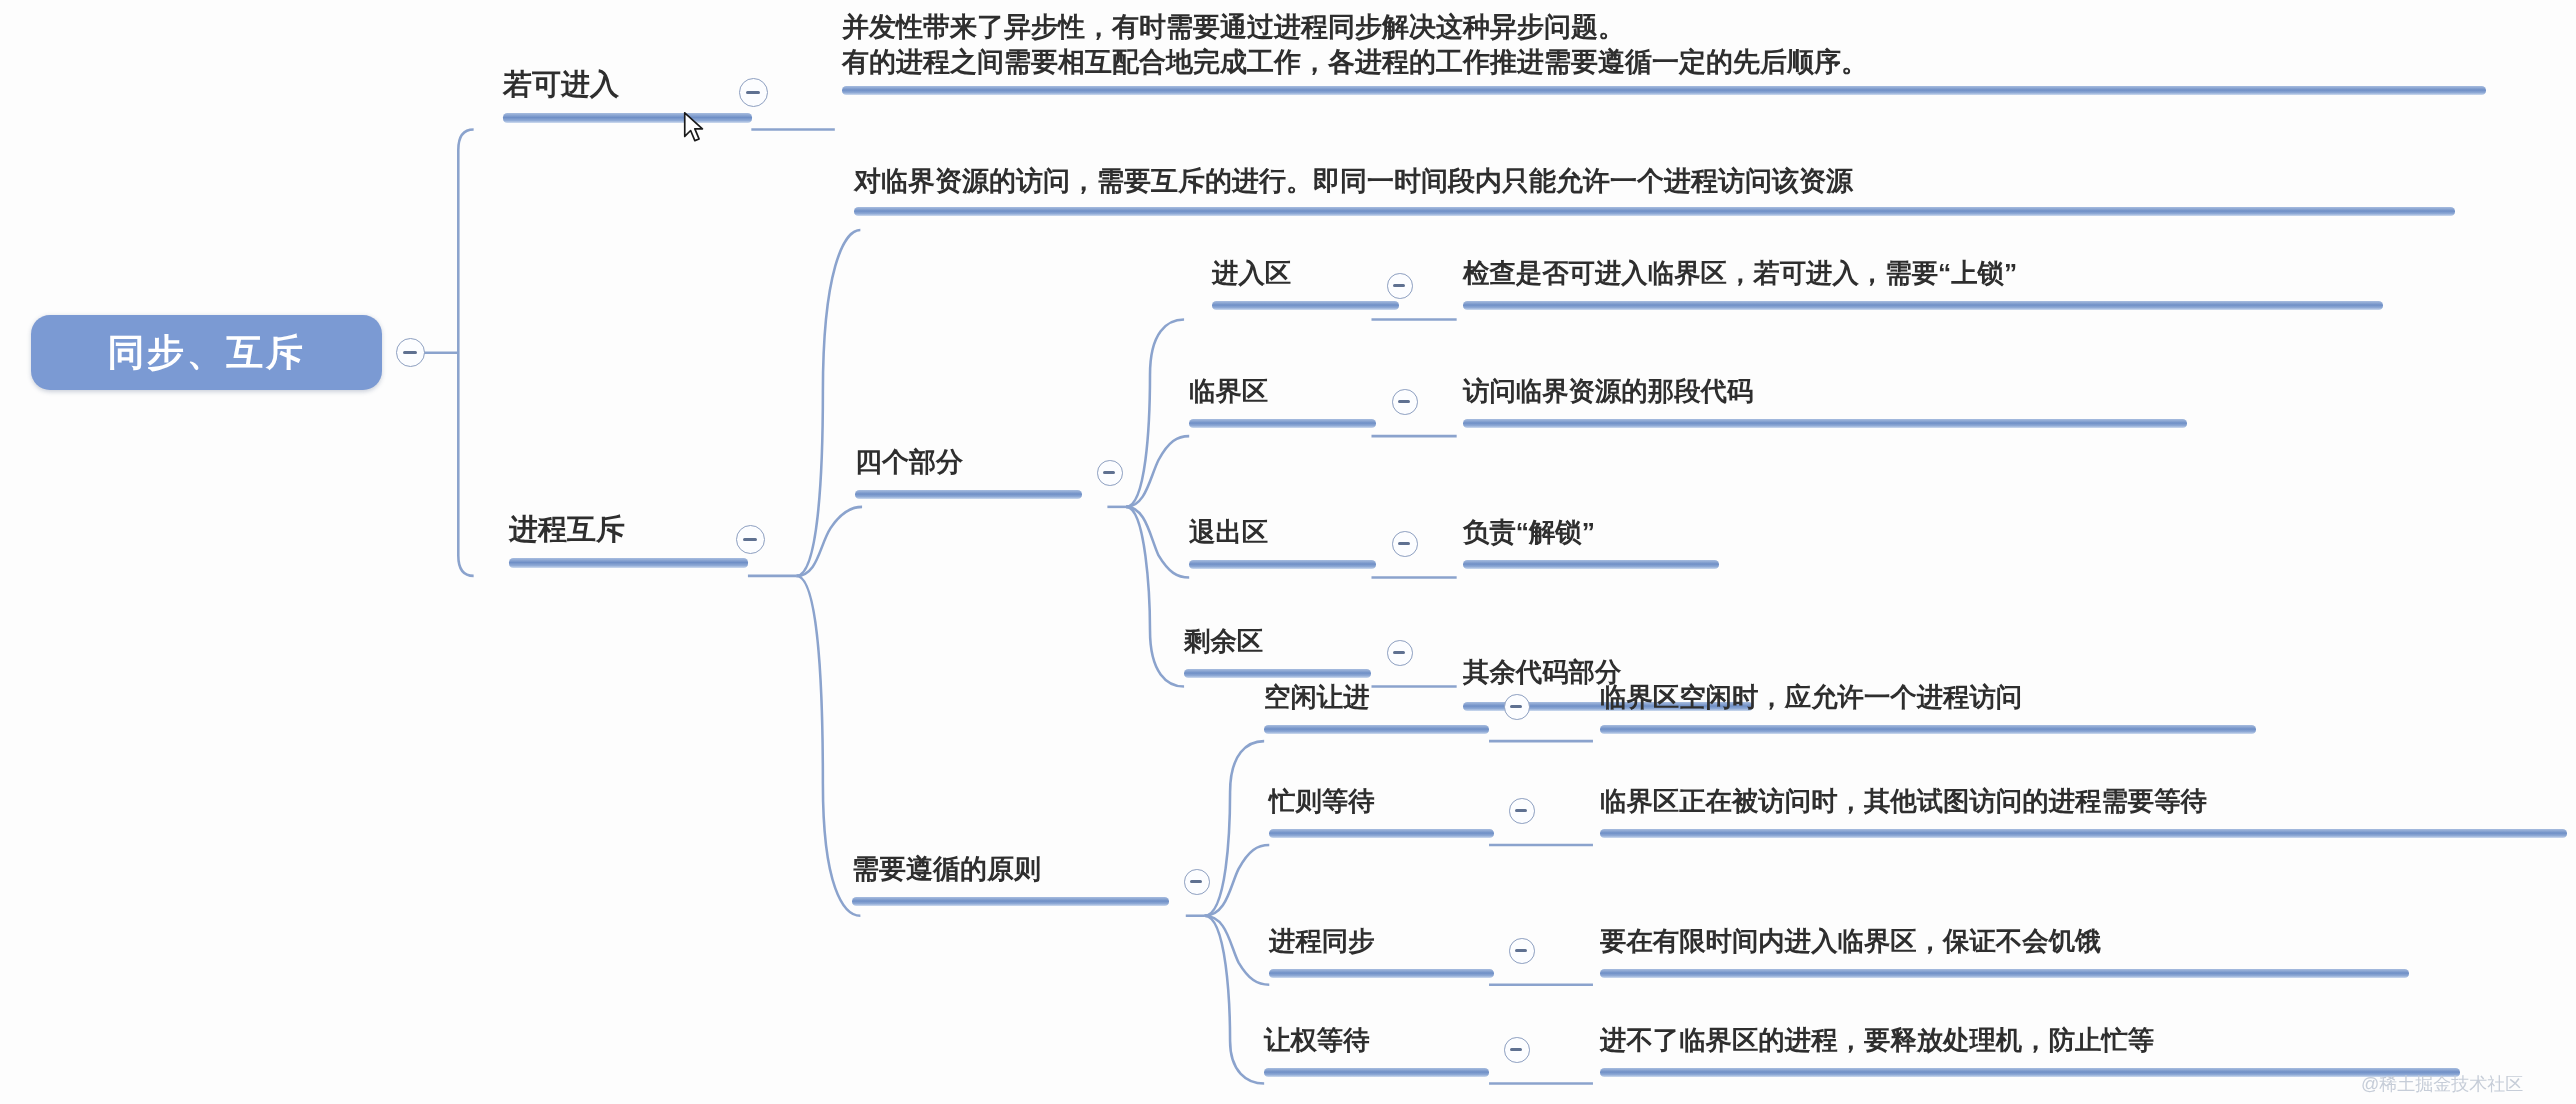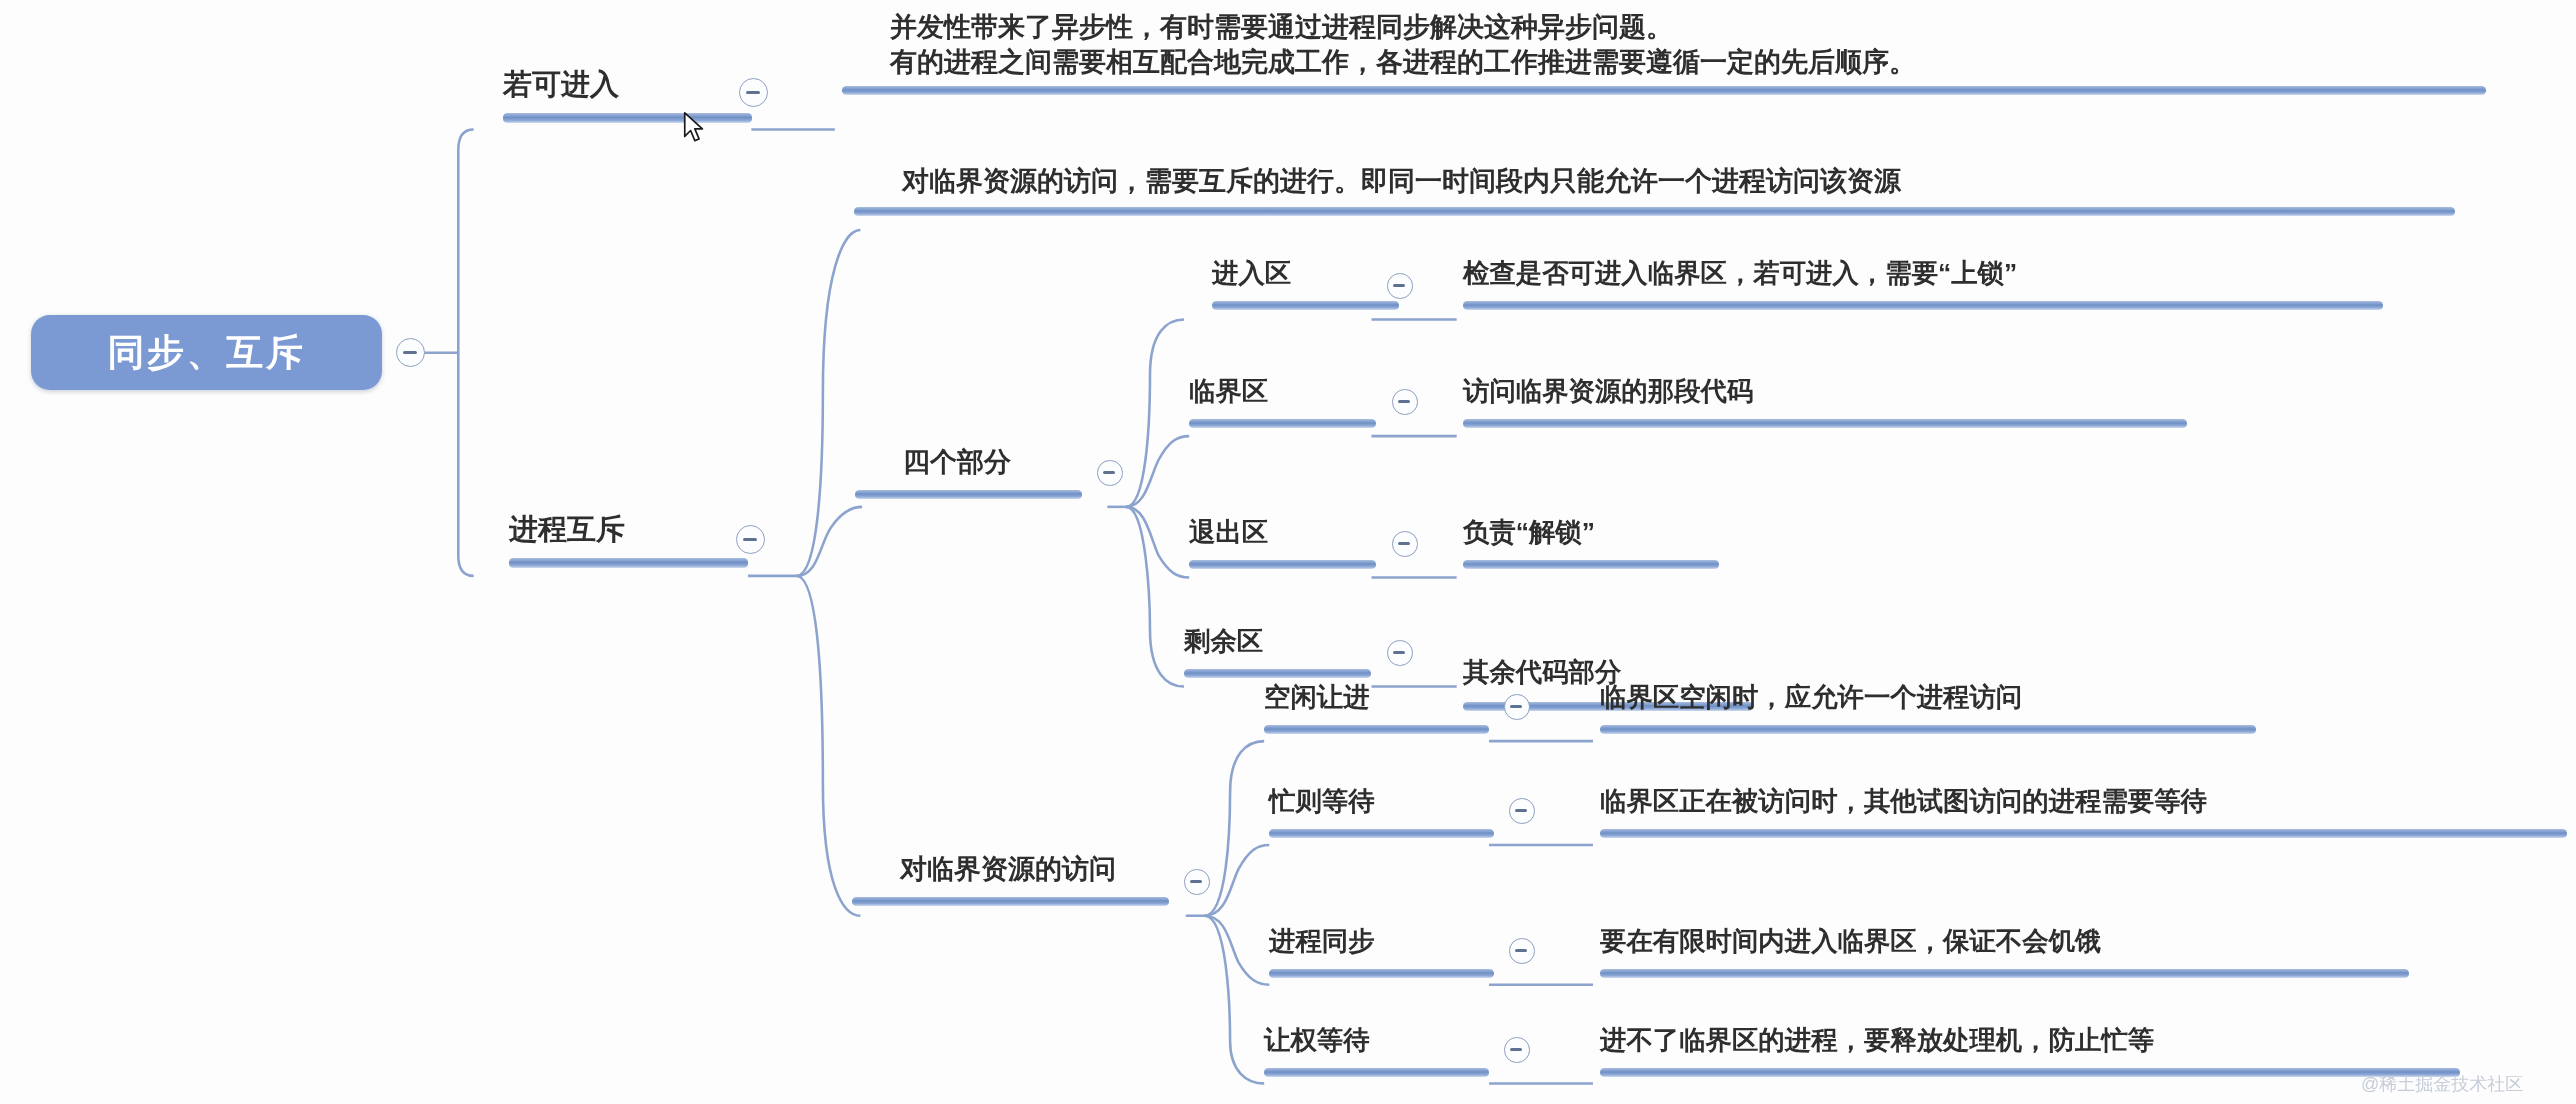--- a/index.html
+++ b/index.html
@@ -54,21 +54,21 @@
   }
   .node-underline {
     display: block;
     height: 9.4px;
     border-radius: 4.3px;
     background: linear-gradient(180deg,#a8bddf 0%, #6f8fc6 45%, #8faad6 75%, #cfdcef 100%);
   }
 
   
   .lvl1 .node-text { font-size: 29px; font-weight: bold; }
-  .lvl2 .node-text { font-size: 27px; font-weight: bold; margin-left: 48px; }
+  .lvl2 .node-text { font-size: 27px; font-weight: bold; }
   .lvl3 .node-text { font-size: 26.4px; font-weight: bold; }
   .leaf .node-text { font-size: 26.4px; font-weight: bold; }
 
   
   .toggle {
     position: absolute;
     width: 29px;
     height: 29px;
     border: 1.7px solid #8d9fc0;
     border-radius: 50%;
@@ -228,21 +228,21 @@
     <span class="node-text">剩余区</span>
     <span class="node-underline" style="margin-top:10.2px; width:187px;"></span>
   </div>
   <div class="toggle small" style="left:1387px; top:640px;"></div>
   <div class="node leaf" style="left:1463px; top:658px; width:290px;font-family:Liberation Mono, monospace;">
     <span class="node-text">其余代码部分</span>
     <span class="node-underline" style="margin-top:10.2px; width:290px;"></span>
   </div>
 
   <div class="node lvl2" style="left:852px; top:852px; width:317px;">
-    <span class="node-text">对临界资源的访问</span>
+    <span class="node-text">需要遵循的原则</span>
     <span class="node-underline" style="margin-top:10.2px; width:317px;"></span>
   </div>
   <div class="toggle small" style="left:1184px; top:869px;"></div>
 
   <div class="node lvl3" style="left:1264px; top:681px; width:225px;">
     <span class="node-text">空闲让进</span>
     <span class="node-underline" style="margin-top:10.2px; width:225px;"></span>
   </div>
   <div class="toggle small" style="left:1504px; top:694px;"></div>
   <div class="node leaf" style="left:1600px; top:681px; width:656px;">

